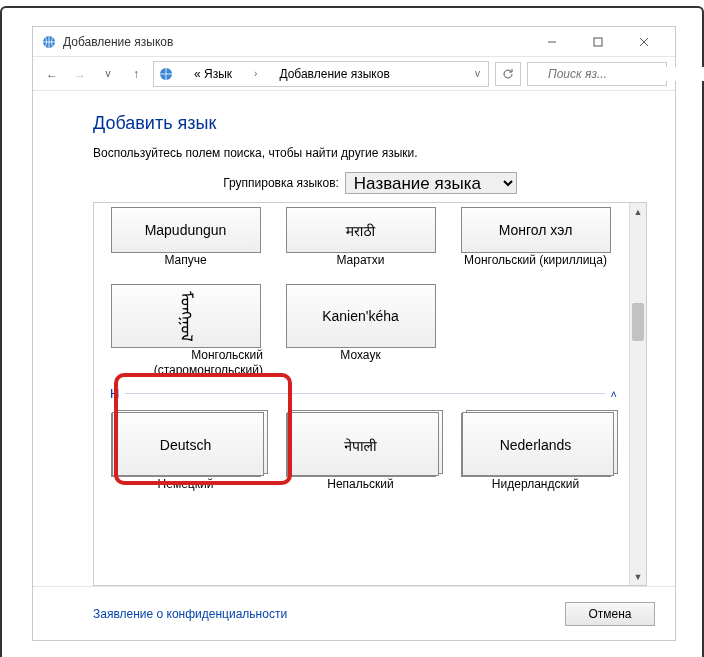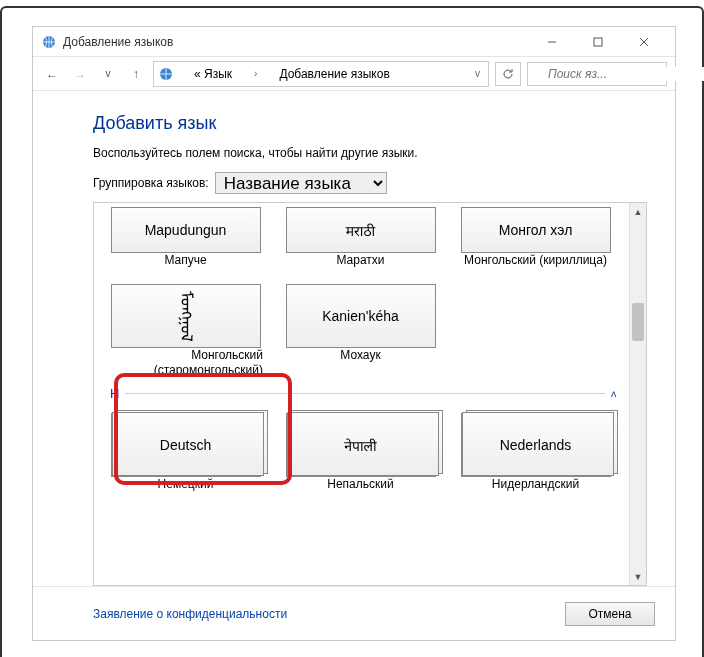--- a/index.html
+++ b/index.html
@@ -24,21 +24,21 @@
   .bc-item { color: #000; cursor: pointer; }
   .bc-end { margin-left: auto; color: #666; font-size: 10px; padding: 0 4px; cursor: pointer; }
   .refresh { width: 26px; height: 24px; border: 1px solid #ccc; display: flex; align-items: center; justify-content: center; cursor: pointer; }
   .searchbox { width: 140px; height: 24px; border: 1px solid #ccc; display: flex; align-items: center; padding: 0 20px; }
   .searchbox input { border: none; outline: none; flex: 1; font-size: 12px; font-style: italic; color: #888; }
   .searchbox .sicon { color: #888; }
 
   .content { flex: 1; padding: 22px 28px 0 60px; display: flex; flex-direction: column; overflow: hidden; }
   .heading { font-size: 18px; color: #003399; font-weight: normal; margin-bottom: 12px; }
   .hint { font-size: 12px; color: #000; margin-bottom: 12px; }
-  .grouprow { display: flex; align-items: center; gap: 6px; margin-bottom: 8px; font-size: 12px; }
+  .grouprow { display: flex; align-items: center; gap: 6px; margin-bottom: 8px; font-size: 12px; justify-content: center; }
   .grouprow select { font-size: 17px; height: 22px; border: 1px solid #aaa; background: #efefef; padding: 0 18px 0 4px; }
 
   .list-area { border: 1px solid #ccc; flex: 1; position: relative; overflow: hidden; }
   .scrollbar { position: absolute; right: 0; top: 0; bottom: 0; width: 17px; background: #f0f0f0; border-left: 1px solid #ddd; }
   .sb-up, .sb-down { height: 17px; display: flex; align-items: center; justify-content: center; font-size: 9px; color: #555; cursor: pointer; }
   .sb-up { position: absolute; top: 0; left: 0; right: 0; }
   .sb-down { position: absolute; bottom: 0; left: 0; right: 0; }
   .sb-thumb { position: absolute; top: 100px; left: 2px; right: 2px; height: 38px; background: #c2c2c2; border-radius: 2px; cursor: pointer; }
 
   .list-inner { position: absolute; left: 6px; right: 19px; top: 0; bottom: 0; overflow: hidden; }

